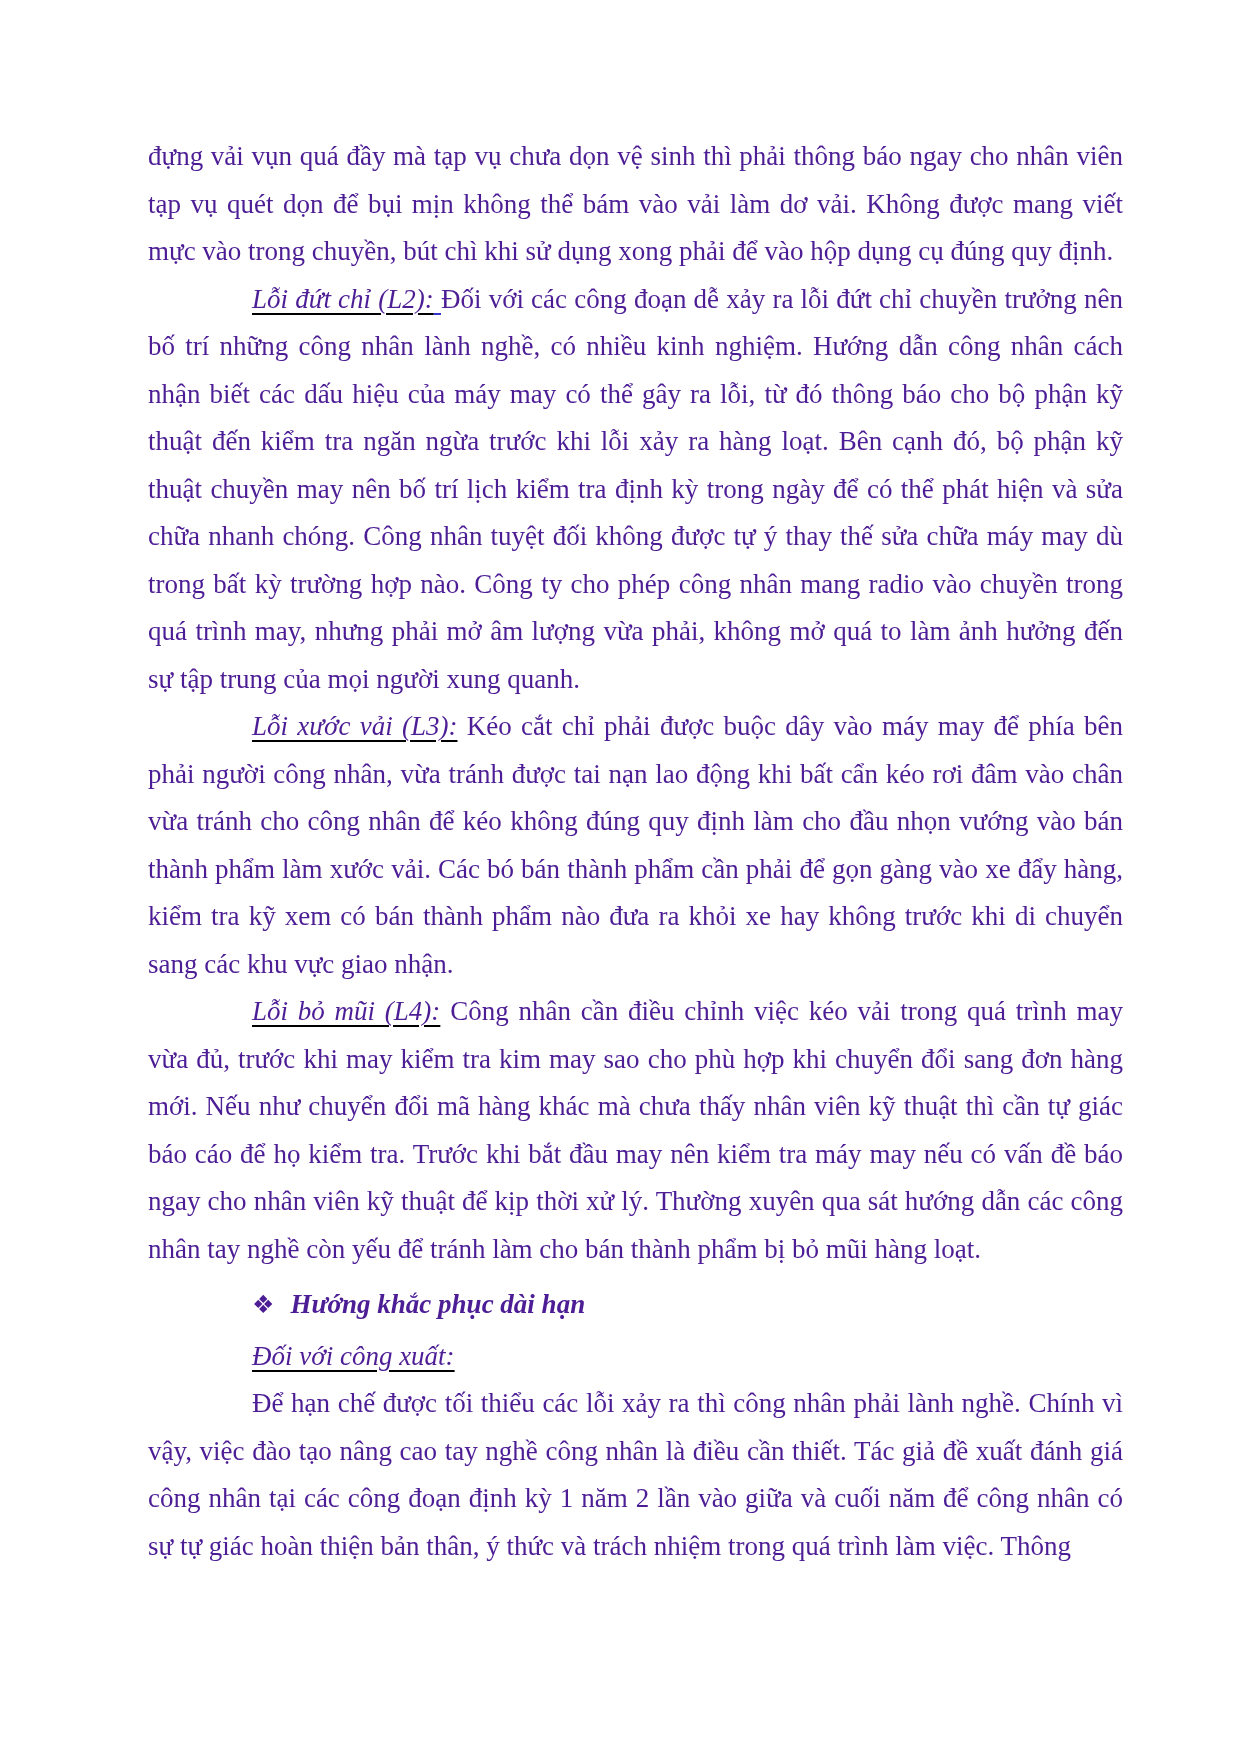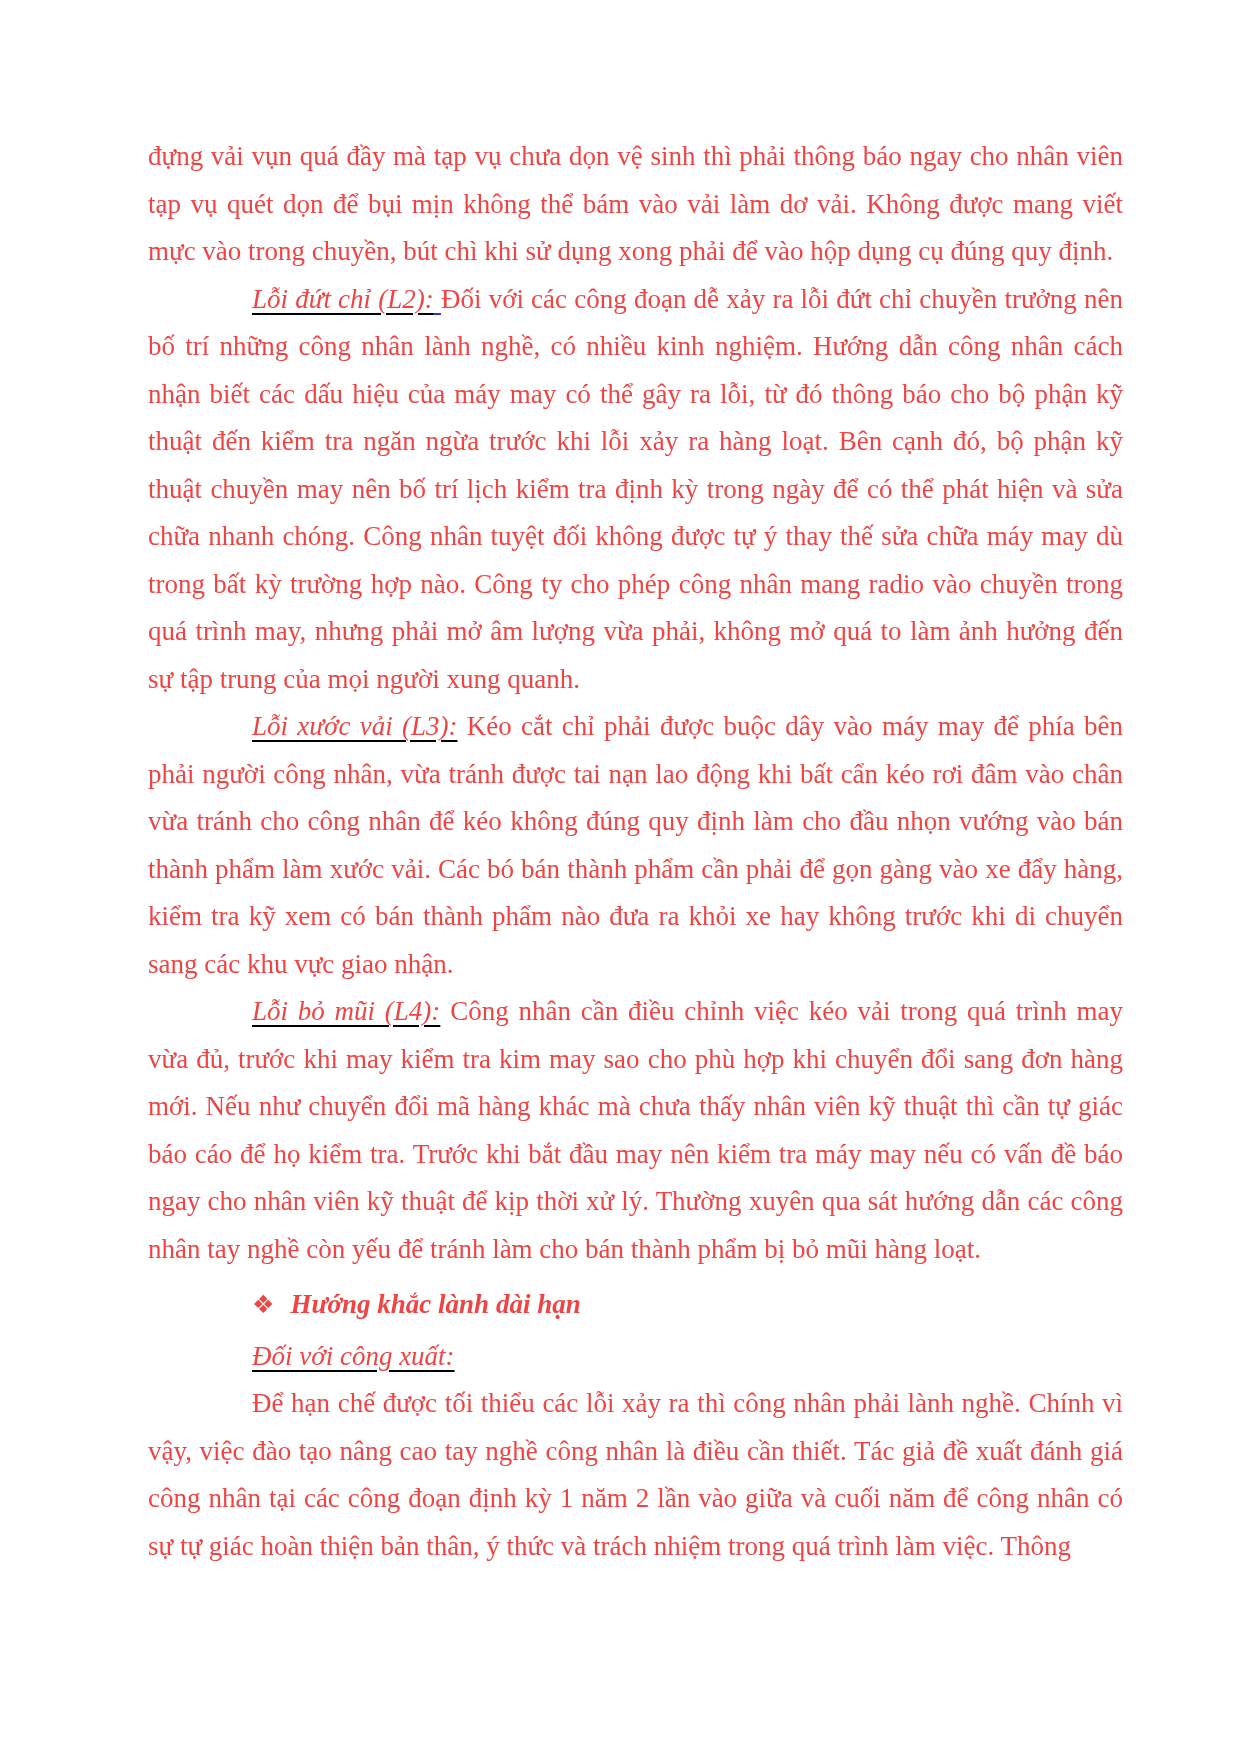--- a/index.html
+++ b/index.html
@@ -5,21 +5,21 @@
   html, body {
     margin: 0;
     padding: 0;
     background: #ffffff;
   }
   .page {
     position: relative;
     width: 1150px;
     height: 1753px;
     background: #ffffff;
-    color: #ef4444;
+    color: #4c1d95;
     font-family: "Liberation Serif", "DejaVu Serif", serif;
     font-size: 27px;
     line-height: 47.5px;
     overflow: hidden;
   }
   .content {
     position: absolute;
     top: 133px;
     left: 148px;
     width: 975px;
@@ -86,21 +86,21 @@
   <div class="content">
 
     <p class="body-para no-indent"><span>đựng vải vụn quá đầy mà tạp vụ chưa dọn vệ sinh thì phải thông báo ngay cho nhân viên tạp vụ quét dọn để bụi mịn không thể bám vào vải làm dơ vải. Không được mang viết mực vào trong chuyền, bút chì khi sử dụng xong phải để vào hộp dụng cụ đúng quy định.</span></p>
 
     <p class="body-para"><span class="lead">Lỗi đứt chỉ (L2):</span><span class="lead-tail"> </span><span>Đối với các công đoạn dễ xảy ra lỗi đứt chỉ chuyền trưởng nên bố trí những công nhân lành nghề, có nhiều kinh nghiệm. Hướng dẫn công nhân cách nhận biết các dấu hiệu của máy may có thể gây ra lỗi, từ đó thông báo cho bộ phận kỹ thuật đến kiểm tra ngăn ngừa trước khi lỗi xảy ra hàng loạt. Bên cạnh đó, bộ phận kỹ thuật chuyền may nên bố trí lịch kiểm tra định kỳ trong ngày để có thể phát hiện và sửa chữa nhanh chóng. Công nhân tuyệt đối không được tự ý thay thế sửa chữa máy may dù trong bất kỳ trường hợp nào. Công ty cho phép công nhân mang radio vào chuyền trong quá trình may, nhưng phải mở âm lượng vừa phải, không mở quá to làm ảnh hưởng đến sự tập trung của mọi người xung quanh.</span></p>
 
     <p class="body-para"><span class="lead">Lỗi xước vải (L3):</span> <span>Kéo cắt chỉ phải được buộc dây vào máy may để phía bên phải người công nhân, vừa tránh được tai nạn lao động khi bất cẩn kéo rơi đâm vào chân vừa tránh cho công nhân để kéo không đúng quy định làm cho đầu nhọn vướng vào bán thành phẩm làm xước vải. Các bó bán thành phẩm cần phải để gọn gàng vào xe đẩy hàng, kiểm tra kỹ xem có bán thành phẩm nào đưa ra khỏi xe hay không trước khi di chuyển sang các khu vực giao nhận.</span></p>
 
     <p class="body-para"><span class="lead">Lỗi bỏ mũi (L4):</span> <span>Công nhân cần điều chỉnh việc kéo vải trong quá trình may vừa đủ, trước khi may kiểm tra kim may sao cho phù hợp khi chuyển đổi sang đơn hàng mới. Nếu như chuyển đổi mã hàng khác mà chưa thấy nhân viên kỹ thuật thì cần tự giác báo cáo để họ kiểm tra. Trước khi bắt đầu may nên kiểm tra máy may nếu có vấn đề báo ngay cho nhân viên kỹ thuật để kịp thời xử lý. Thường xuyên qua sát hướng dẫn các công nhân tay nghề còn yếu để tránh làm cho bán thành phẩm bị bỏ mũi hàng loạt.</span></p>
 
-    <div class="section-heading"><span class="bullet">❖</span><span>Hướng khắc lành dài hạn</span></div>
+    <div class="section-heading"><span class="bullet">❖</span><span>Hướng khắc phục dài hạn</span></div>
 
     <p class="sub-heading"><span class="sub-heading-text">Đối với công xuất:</span></p>
 
     <p class="body-para"><span>Để hạn chế được tối thiểu các lỗi xảy ra thì công nhân phải lành nghề. Chính vì vậy, việc đào tạo nâng cao tay nghề công nhân là điều cần thiết. Tác giả đề xuất đánh giá công nhân tại các công đoạn định kỳ 1 năm 2 lần vào giữa và cuối năm để công nhân có sự tự giác hoàn thiện bản thân, ý thức và trách nhiệm trong quá trình làm việc. Thông</span></p>
 
   </div>
 
   <div class="footer"><span>Trang 49</span></div>
 </div>
 

